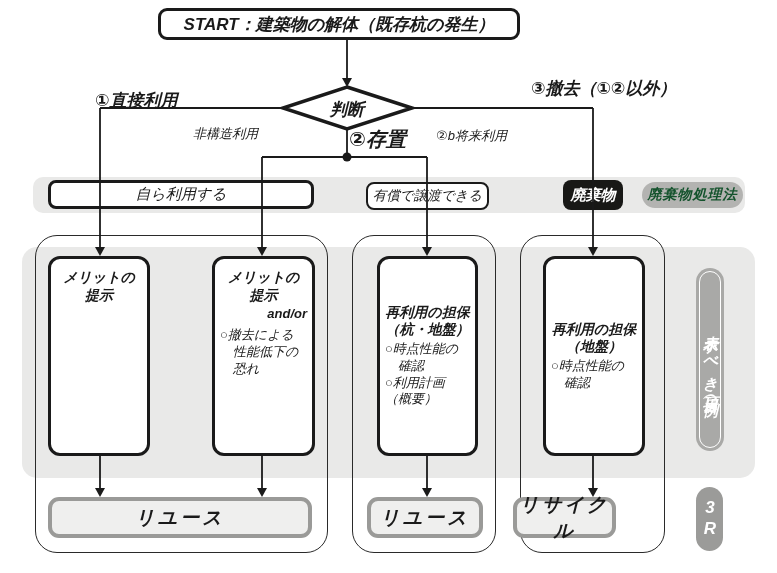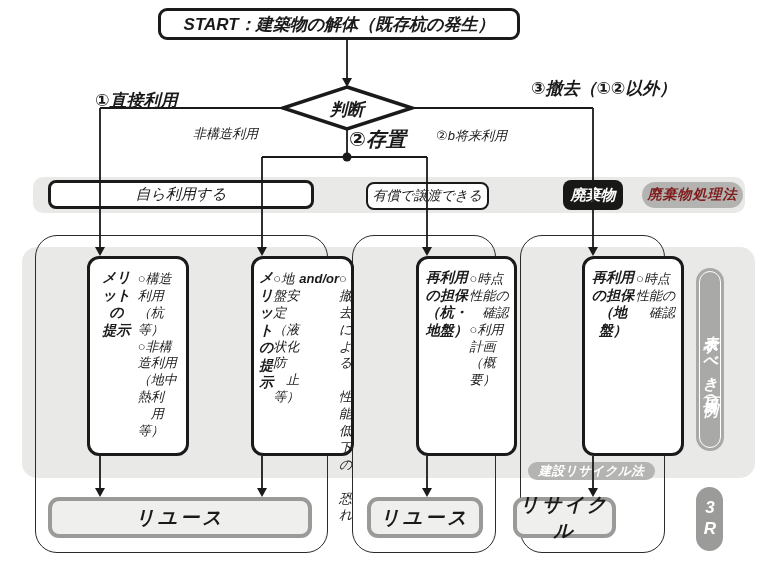--- a/index.html
+++ b/index.html
@@ -28,33 +28,33 @@
   .lbl-future{left:436px;top:129px;font-size:13px;}
 
   
   .band{left:33px;top:177px;width:712px;height:36px;background:#e9e9e8;border-radius:10px;z-index:1;}
   .self-use-node{left:48px;top:180px;width:266px;height:29px;background:#fff;
     border:3px solid #1a1a1a;border-radius:8px;font-size:15px;z-index:2;}
   .transfer-node{left:366px;top:182px;width:123px;height:28px;background:#fff;
     border:2.5px solid #1a1a1a;border-radius:8px;font-size:13.5px;z-index:2;}
   .waste-node{left:563px;top:180px;width:60px;height:30px;background:#181816;color:#fff;
     border-radius:8px;font-size:15px;font-weight:bold;z-index:2;}
-  .waste-law-badge{left:642px;top:182px;width:101px;height:26px;background:#b3b3b1;color:#7f1d1d;
+  .waste-law-badge{left:642px;top:182px;width:101px;height:26px;background:#b3b3b1;color:#14532d;
     border-radius:14px;font-size:14px;font-weight:bold;z-index:2;letter-spacing:1px;}
 
   
   .items-panel{left:22px;top:247px;width:733px;height:231px;background:#e9e9e8;border-radius:15px;z-index:0;}
   .group{border:1.6px solid #2a2a2a;border-radius:22px;background:transparent;z-index:1;}
   .group-a{left:35px;top:235px;width:293px;height:318px;}
   .group-b{left:352px;top:235px;width:144px;height:318px;}
   .group-c{left:520px;top:235px;width:145px;height:318px;}
 
   
   .item-box{background:#fff;border:3px solid #1a1a1a;border-radius:12px;z-index:2;
-    display:flex;flex-direction:row;padding:10px 5px;font-size:13px;line-height:1.3;margin-left:39px;}
+    display:flex;flex-direction:column;padding:10px 5px;font-size:13px;line-height:1.3;}
   .item-box .ttl{font-weight:bold;font-size:14px;text-align:center;line-height:1.25;}
   .item-box .bdy{text-align:left;margin-top:2px;}
   .item-box .conn{font-weight:bold;text-align:right;font-size:13px;margin:2px 0;}
   .box-1{left:48px;top:256px;width:102px;height:200px;}
   .box-2{left:212px;top:256px;width:103px;height:200px;}
   .box-3{left:377px;top:256px;width:101px;height:200px;justify-content:center;}
   .box-4{left:543px;top:256px;width:102px;height:200px;justify-content:center;}
 
   
   .out-node{background:#efefee;border:4px solid #9a9a98;border-radius:11px;
@@ -108,33 +108,25 @@
   <div class="abs waste-node center">
     <span>廃棄物</span>
   </div>
   <div class="abs waste-law-badge center">
     <span>廃棄物処理法</span>
   </div>
 
   <div class="abs item-box box-1">
     <div class="ttl pre">メリットの
 提示</div>
-    <div class="bdy pre">○構造利用
-（杭等）
-○非構造利用
-（地中熱利
-　用等）</div>
   </div>
 
   <div class="abs item-box box-2">
     <div class="ttl pre">メリットの
 提示</div>
-    <div class="bdy pre">○地盤安定
-（液状化防
-　止等）</div>
     <div class="conn">and/or</div>
     <div class="bdy pre">○撤去による
 　性能低下の
 　恐れ</div>
   </div>
 
   <div class="abs item-box box-3">
     <div class="ttl pre">再利用の担保
 （杭・地盤）</div>
     <div class="bdy pre">○時点性能の
@@ -151,23 +143,20 @@
   </div>
 
   <div class="abs out-node reuse-1 center">
     <span>リユース</span>
   </div>
   <div class="abs out-node reuse-2 center">
     <span>リユース</span>
   </div>
   <div class="abs out-node recycle center">
     <span>リサイクル</span>
-  </div>
-  <div class="abs recycle-law-badge center">
-    <span>建設リサイクル法</span>
   </div>
 
   <div class="abs display-badge">
     <span>表示すべき項目（例）</span>
   </div>
   <div class="abs three-r-badge">
     <span>3R</span>
   </div>
 
   <svg class="overlay" viewBox="0 0 777 573" xmlns="http://www.w3.org/2000/svg">

